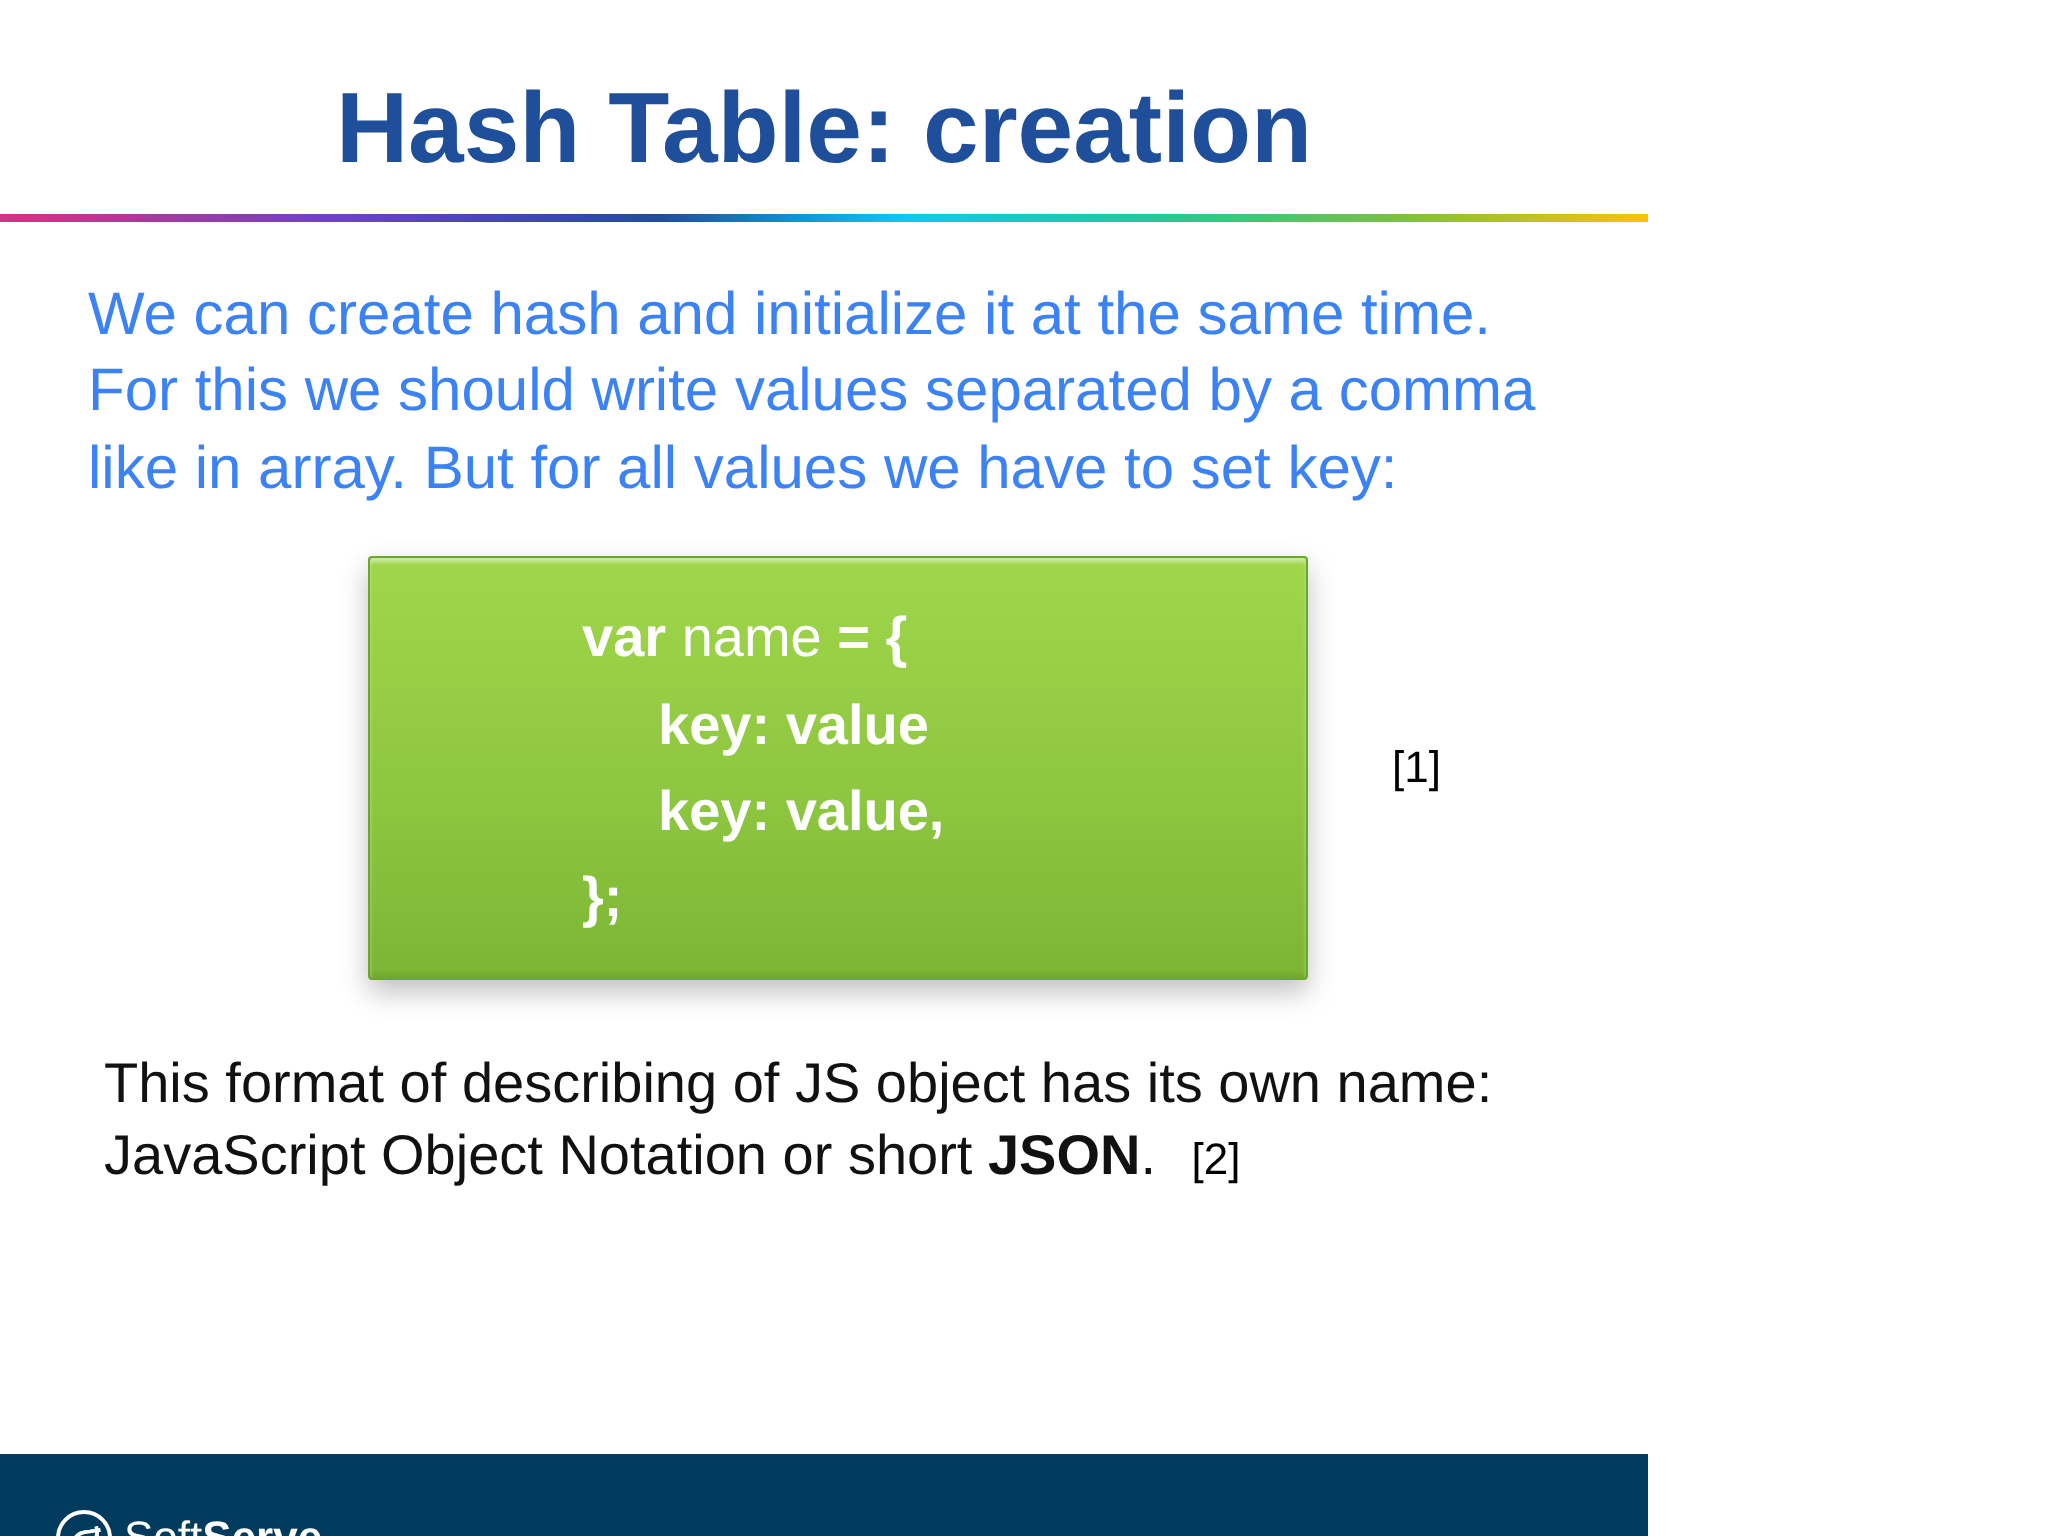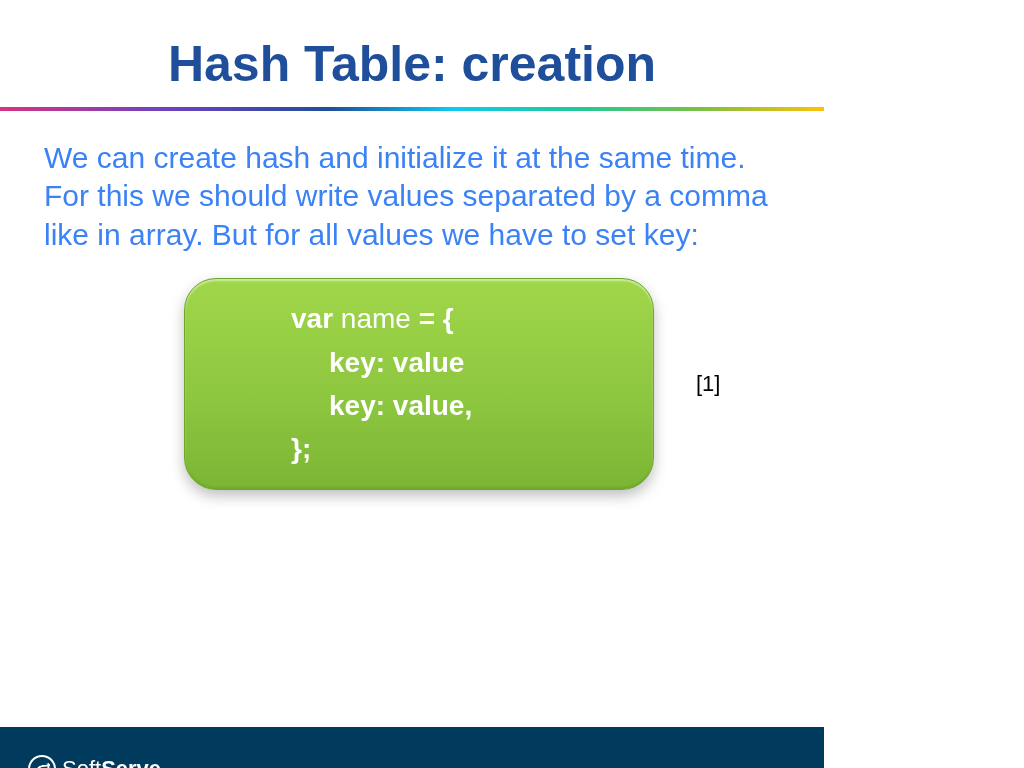--- a/index.html
+++ b/index.html
@@ -6,21 +6,21 @@
   html, body { width: 1024px; height: 768px; font-family: "Segoe UI", Arial, sans-serif; background: #fff; }
   .slide { width: 824px; height: 768px; position: relative; background: #fff; overflow: hidden; margin-top: 15px; }
   .title { text-align: center; font-size: 50px; font-weight: 700; color: #1f4e9b; padding-top: 20px; padding-bottom: 14px; }
   .divider { height: 4px; width: 100%; background: linear-gradient(90deg, #d63384 0%, #6f42c1 20%, #1f4e9b 40%, #0dcaf0 55%, #20c997 70%, #7bc043 85%, #ffc107 100%); }
   .content { padding: 28px 44px 0 44px; }
   .para { font-size: 30px; line-height: 1.28; color: #3b82f6; }
   .code-wrap { margin-top: 24px; display: flex; align-items: center; }
   .code-box {
     margin-left: 140px;
     width: 470px;
-    border-radius: 32px;
+    border-radius: 2px;
     background: linear-gradient(180deg, #a0d64a 0%, #8cc63f 60%, #7bb534 100%);
     border: 1px solid #6aa82a;
     box-shadow: 0 6px 14px rgba(0,0,0,0.25), inset 0 2px 2px rgba(255,255,255,0.5), inset 0 -2px 2px rgba(0,0,0,0.08);
     padding: 18px 28px 18px 106px;
     color: #fff;
     font-family: Arial, sans-serif;
     font-size: 28px;
     line-height: 1.55;
   }
   .code-box .kw { font-weight: 700; }
@@ -65,20 +65,24 @@
         <div>
           <span class="kw">var</span><span class="nm"> name </span><span class="kw">= {</span>
         </div>
         <span class="indent">key: value</span>
         <span class="indent">key: value,</span>
         <div class="kw">};</div>
       </div>
       <span class="ref1">[1]</span>
     </div>
 
+    <p class="para2">
+      <span>This format of describing of JS object has its own name: JavaScript Object Notation or short </span><span class="bold">JSON</span><span>.</span>
+      <span class="ref2">[2]</span>
+    </p>
   </div>
 
   <div class="footer">
     <div class="logo">
       <span class="logo-mark"></span>
       <span class="logo-text">
         <span class="soft">Soft</span><span class="serve">Serve</span>
       </span>
     </div>
   </div>

